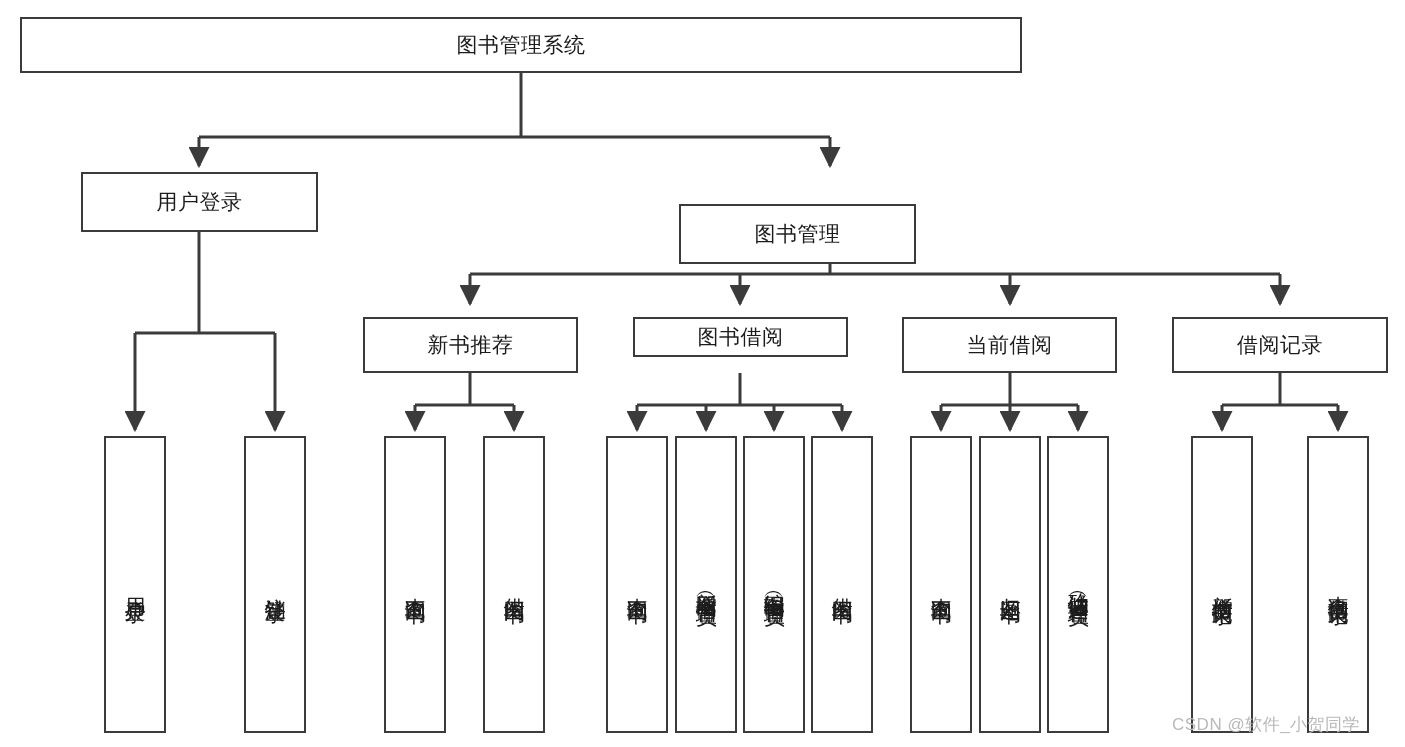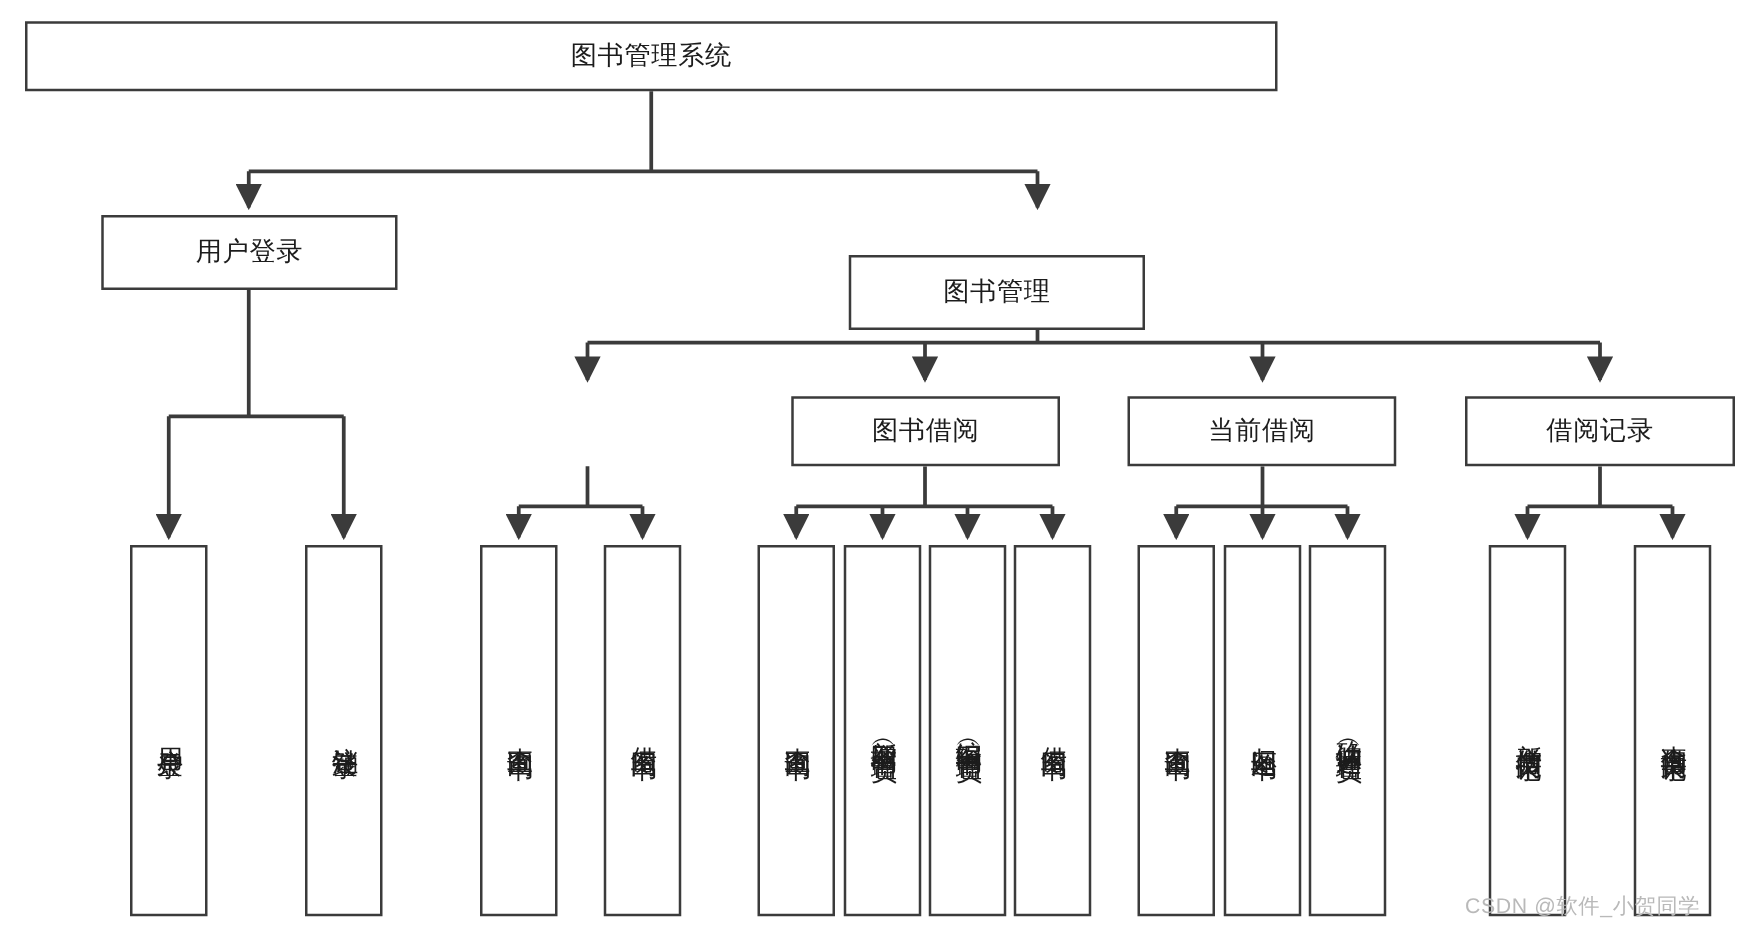--- a/index.html
+++ b/index.html
@@ -123,21 +123,24 @@
     <span>图书管理系统</span>
   </div>
 
   <div class="node node-h" style="left:81px; top:172px; width:237px; height:60px;">
     <span>用户登录</span>
   </div>
   <div class="node node-h" style="left:679px; top:172px; width:237px; height:60px;margin-top:32px;">
     <span>图书管理</span>
   </div>
 
-  <div class="node node-h" style="left:633px; top:317px; width:215px; height:56px;">
+  <div class="node node-h" style="left:363px; top:317px; width:215px; height:56px;">
+    <span>新书推荐</span>
+  </div>
+  <div class="node node-h" style="left:633px; top:317px; width:215px; height:40px;">
     <span>图书借阅</span>
   </div>
   <div class="node node-h" style="left:902px; top:317px; width:215px; height:56px;justify-content:center;">
     <span>当前借阅</span>
   </div>
   <div class="node node-h" style="left:1172px; top:317px; width:216px; height:56px;">
     <span>借阅记录</span>
   </div>
 
   <div class="node node-v" style="left:104px; top:436px; width:62px; height:297px;">

